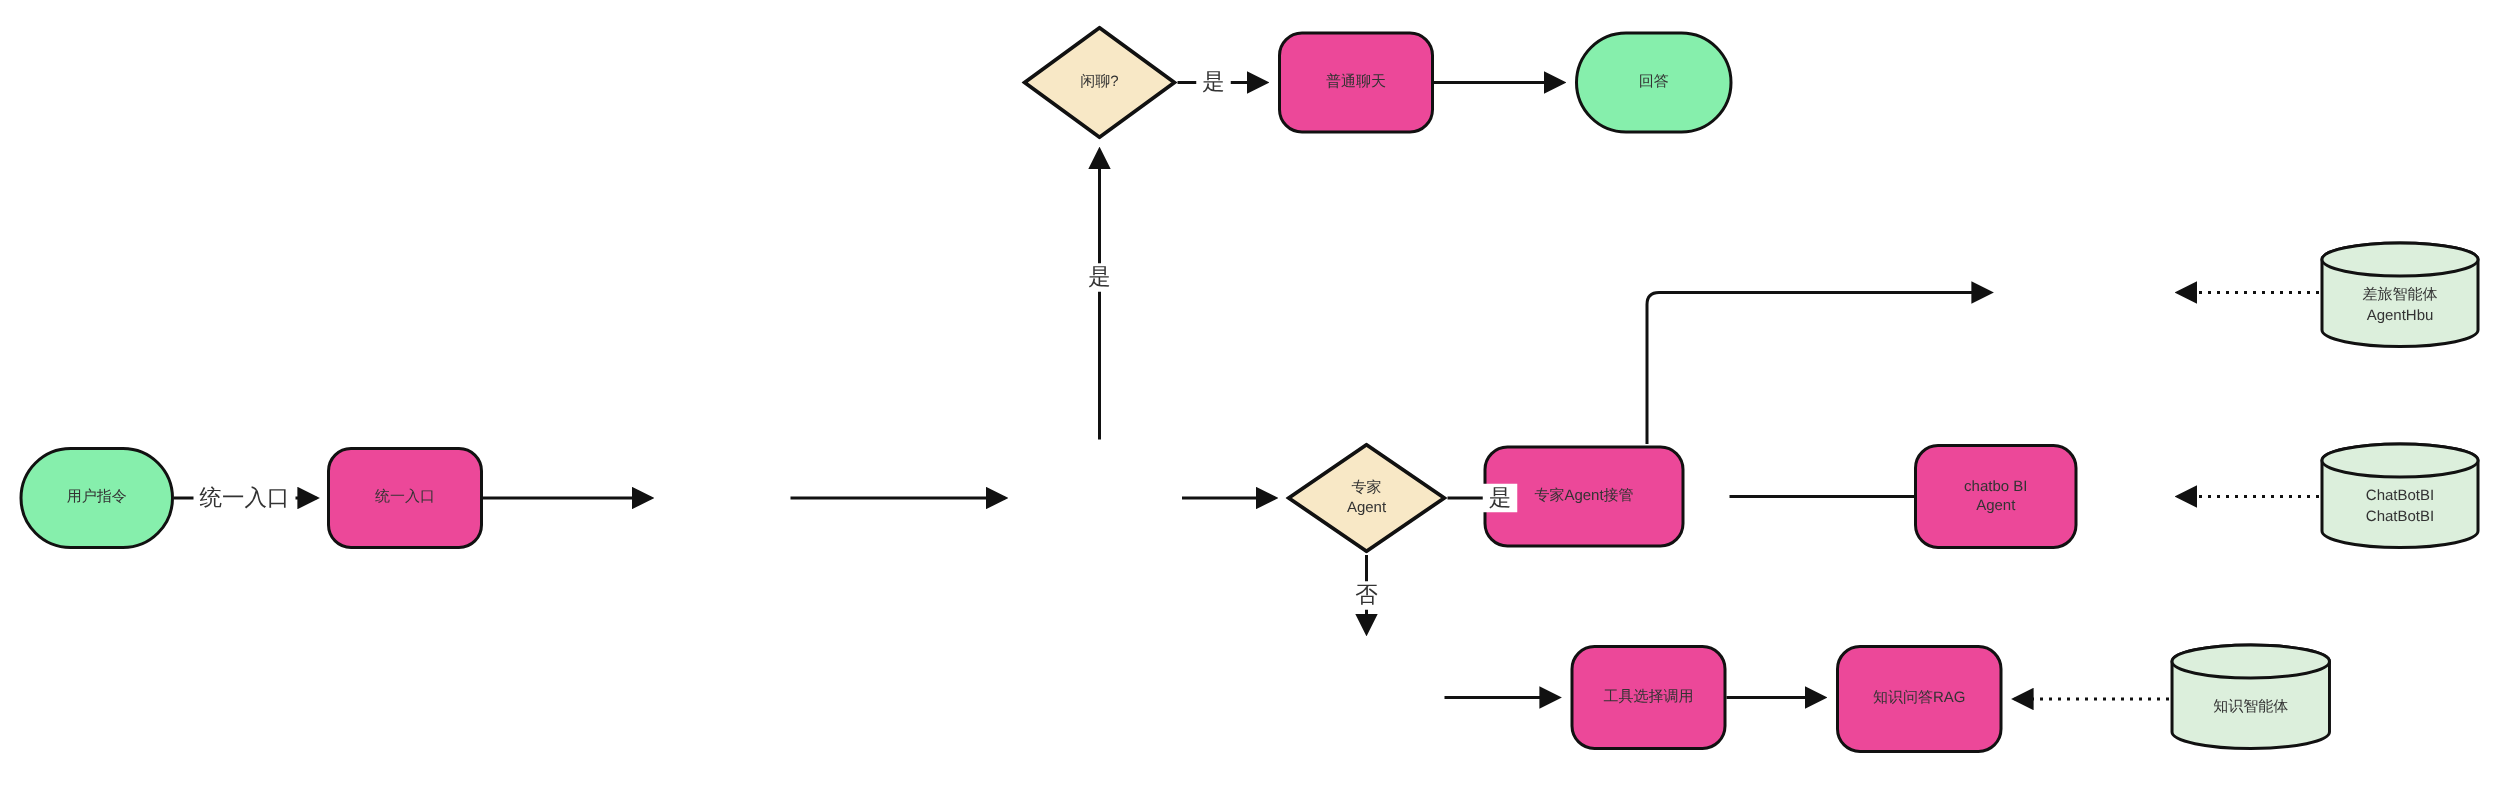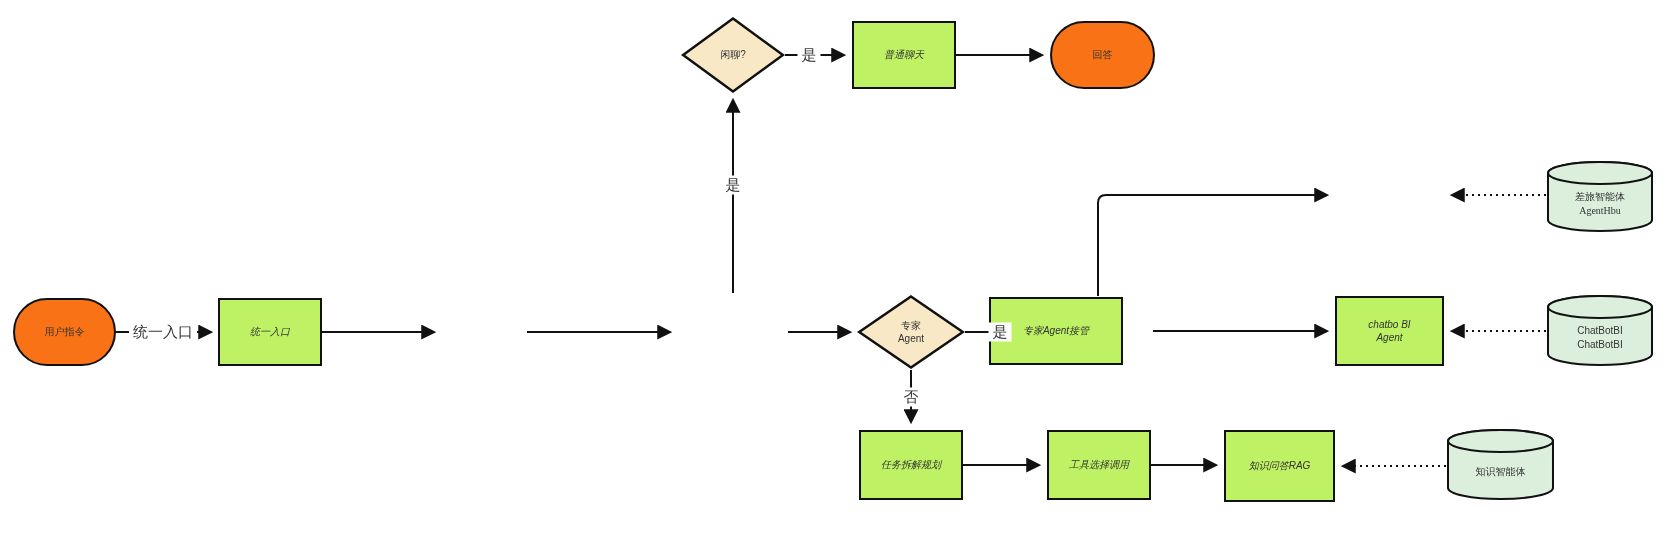--- a/index.html
+++ b/index.html
@@ -2,22 +2,22 @@
 <html><head>
 <meta charset="utf-8">
 <style>
   html,body{margin:0;padding:0;background:#ffffff;}
   #canvas{position:relative;width:1672px;height:534px;background:#ffffff;overflow:hidden;
           font-family:"Liberation Sans","DejaVu Sans",sans-serif;color:#333;}
   svg.layer{position:absolute;left:0;top:0;width:1672px;height:534px;pointer-events:none;}
   .node{position:absolute;box-sizing:border-box;display:flex;flex-direction:column;
         align-items:center;justify-content:center;text-align:center;font-size:10px;
         line-height:1.35;white-space:nowrap;}
-  .rect{background:#bef264;border:2px solid #111;border-radius:0;font-style:italic;}
-  .stadium{background:#f97316;border:2.5px solid #111;border-radius:36px;text-align:right;}
+  .rect{background:#ec4899;border:2px solid #111;border-radius:16px;}
+  .stadium{background:#86efac;border:2.5px solid #111;border-radius:36px;text-align:right;}
   .diamond{background:transparent;}
   .diamond > svg, .cyl > svg{position:absolute;left:0;top:0;width:100%;height:100%;}
   .diamond .txt, .cyl .txt{position:relative;z-index:1;}
   .diamond polygon{fill:#f8e8c6;stroke:#111;stroke-width:2.5;vector-effect:non-scaling-stroke;}
   .cyl path, .cyl ellipse{fill:#dcefdc;stroke:#111;stroke-width:2;vector-effect:non-scaling-stroke;}
   .cyl .txt{margin-top:14px;}
   .elabel{position:absolute;transform:translate(-50%,-50%);background:#fff;
           padding:0 4px;font-size:15px;color:#333;white-space:nowrap;z-index:2;}
   .edge{fill:none;stroke:#111;stroke-width:2;}
   .edge.dotted{stroke-dasharray:2 4;}
@@ -90,40 +90,37 @@
 
   <div class="node rect" style="left:852px;top:21px;width:104px;height:68px;">
     <span>普通聊天</span>
   </div>
 
   <div class="node stadium" style="left:1050px;top:21px;width:105px;height:68px;">
     <span>回答</span>
   </div>
 
 
-  <div class="node rect" style="left:1335px;top:296px;width:109px;height:70px;">
+  <div class="node rect" style="left:1276px;top:296px;width:109px;height:70px;">
     <div>
       <div>chatbo BI</div>
       <div>Agent</div>
     </div>
   </div>
 
-  <div class="node rect" style="left:859px;top:430px;width:104px;height:70px;">
-    <span>任务拆解规划</span>
-  </div>
 
   <div class="node rect" style="left:1047px;top:430px;width:104px;height:70px;">
     <span>工具选择调用</span>
   </div>
 
   <div class="node rect" style="left:1224px;top:430px;width:111px;height:72px;">
     <span>知识问答RAG</span>
   </div>
 
-  <div class="node cyl" style="left:1546px;top:160px;width:108px;height:73px;font-family:Liberation Serif, serif;">
+  <div class="node cyl" style="left:1546px;top:160px;width:108px;height:73px;">
     <svg viewBox="0 0 108 73" preserveAspectRatio="none">
       <path d="M2,13 A52,11 0 0 1 106,13 L106,60 A52,11 0 0 1 2,60 Z"></path>
       <ellipse cx="54" cy="13" rx="52" ry="11"></ellipse>
     </svg>
     <div class="txt">
       <div>差旅智能体</div>
       <div>AgentHbu</div>
     </div>
   </div>
 

